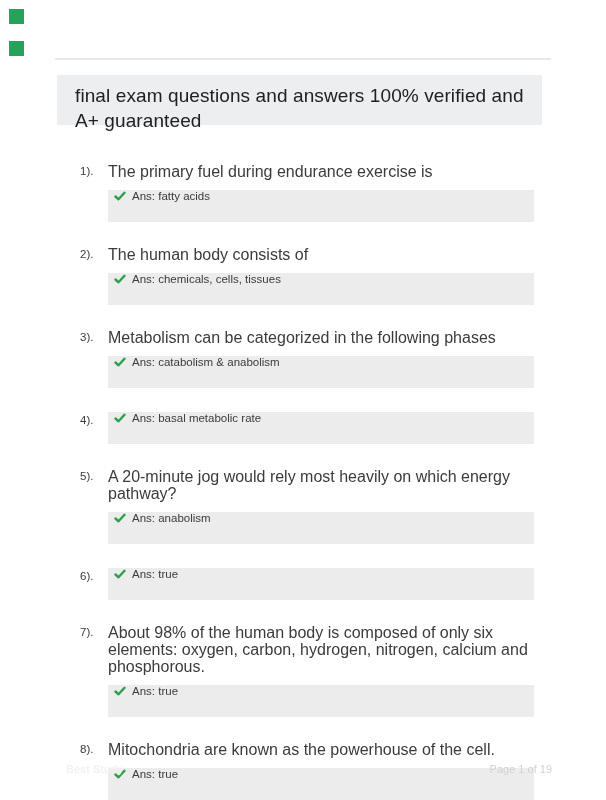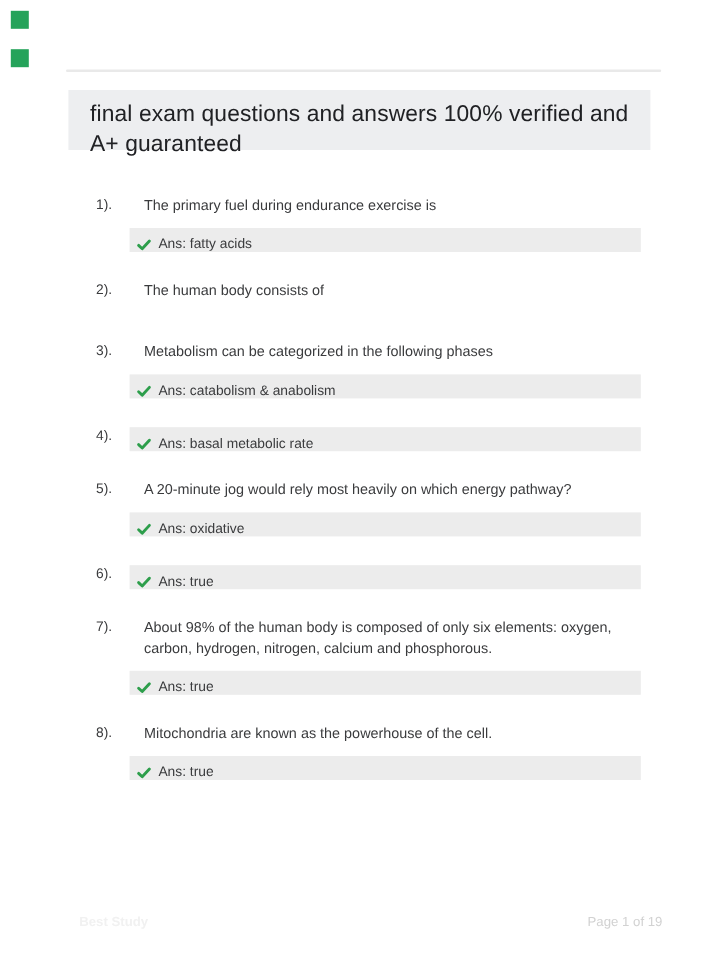--- a/index.html
+++ b/index.html
@@ -69,29 +69,29 @@
     width: 28px;
     font-size: 11.5px;
     line-height: 16px;
     color: #3a3b3d;
   }
   .q-body {
     flex: 1 1 auto;
     min-width: 0;
   }
   .q-text {
-    font-size: 12px;
+    font-size: 16px;
     line-height: 17px;
     color: #3a3b3d;
-    margin: 0 0 10px 12px;
+    margin: 0 0 10px 0;
   }
   .answer-bar {
     display: flex;
-    align-items: flex-end;
-    height: 20px;
+    align-items: flex-start;
+    height: 32px;
     background: #ececec;
     padding-left: 6px;
   }
   .check-icon {
     flex: 0 0 auto;
     margin-right: 6px;
     display: flex;
     align-items: center;
   }
   .answer-text {
@@ -146,20 +146,28 @@
           </span>
           <span class="answer-text">Ans: fatty acids</span>
         </div>
       </div>
     </div>
 
     <div class="qa-row">
       <div class="q-num">2).</div>
       <div class="q-body">
         <p class="q-text">The human body consists of</p>
+        <div class="answer-bar">
+          <span class="check-icon">
+            <svg width="12" height="12" viewBox="0 0 12 12">
+                <path d="M1.5 6.5 L4.5 9.3 L10.5 2.8" fill="none" stroke="#2d9e4b" stroke-width="2.4" stroke-linecap="round" stroke-linejoin="round"></path>
+              </svg>
+          </span>
+          <span class="answer-text">Ans: chemicals, cells, tissues</span>
+        </div>
       </div>
     </div>
 
     <div class="qa-row">
       <div class="q-num">3).</div>
       <div class="q-body">
         <p class="q-text">Metabolism can be categorized in the following phases</p>
         <div class="answer-bar">
           <span class="check-icon">
             <svg width="12" height="12" viewBox="0 0 12 12">
@@ -188,21 +196,21 @@
     <div class="qa-row">
       <div class="q-num">5).</div>
       <div class="q-body">
         <p class="q-text">A 20-minute jog would rely most heavily on which energy pathway?</p>
         <div class="answer-bar">
           <span class="check-icon">
             <svg width="12" height="12" viewBox="0 0 12 12">
                 <path d="M1.5 6.5 L4.5 9.3 L10.5 2.8" fill="none" stroke="#2d9e4b" stroke-width="2.4" stroke-linecap="round" stroke-linejoin="round"></path>
               </svg>
           </span>
-          <span class="answer-text">Ans: oxidative</span>
+          <span class="answer-text">Ans: anabolism</span>
         </div>
       </div>
     </div>
 
     <div class="qa-row">
       <div class="q-num">6).</div>
       <div class="q-body">
         <div class="answer-bar">
           <span class="check-icon">
             <svg width="12" height="12" viewBox="0 0 12 12">

